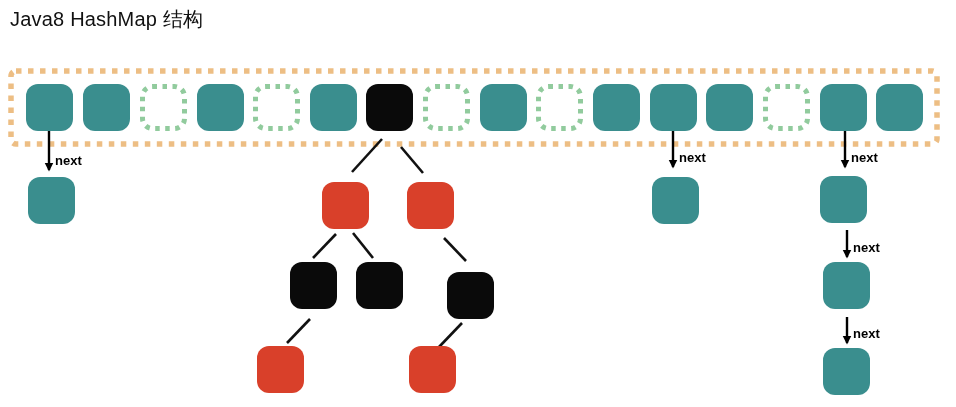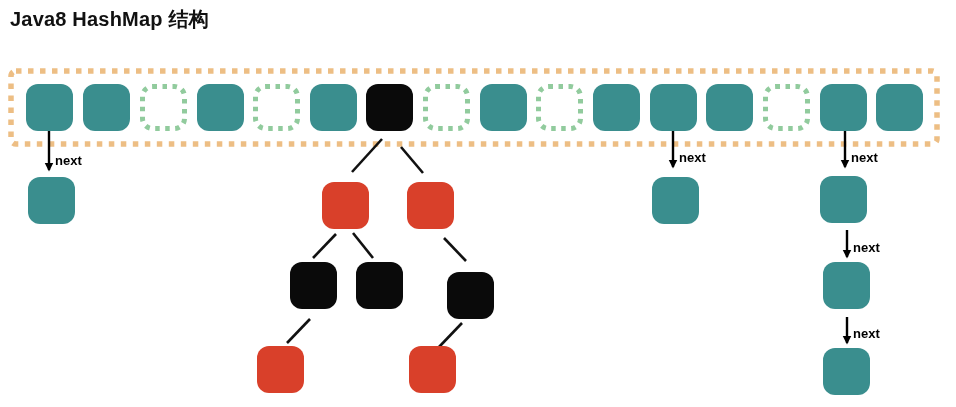--- a/index.html
+++ b/index.html
@@ -9,21 +9,21 @@
     width: 956px;
     height: 407px;
     background: #ffffff;
     overflow: hidden;
   }
   .title {
     position: absolute;
     left: 10px;
     top: 6px;
     font-size: 20px;
-    font-weight: bold;
+    font-weight: normal;
     color: #111111;
     letter-spacing: 0.2px;
     white-space: nowrap;
   }
   svg#diagram { position: absolute; left: 0; top: 0; }
   .next-text {
     font-family: "Liberation Sans", sans-serif;
     font-size: 13px;
     font-weight: bold;
     fill: #000000;

